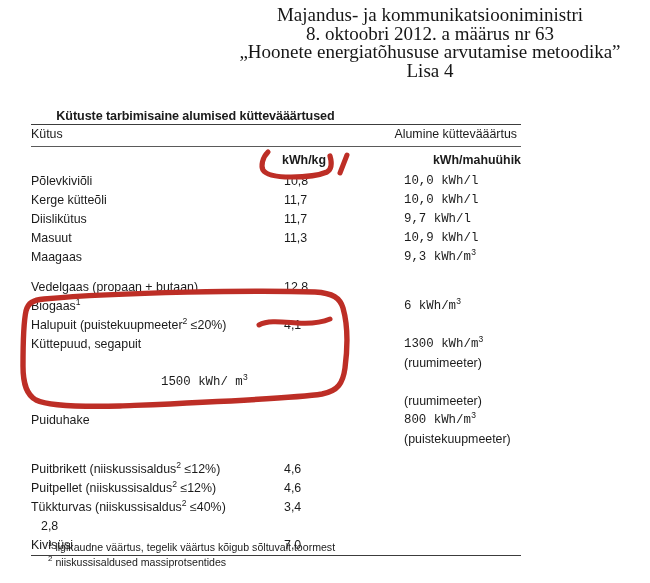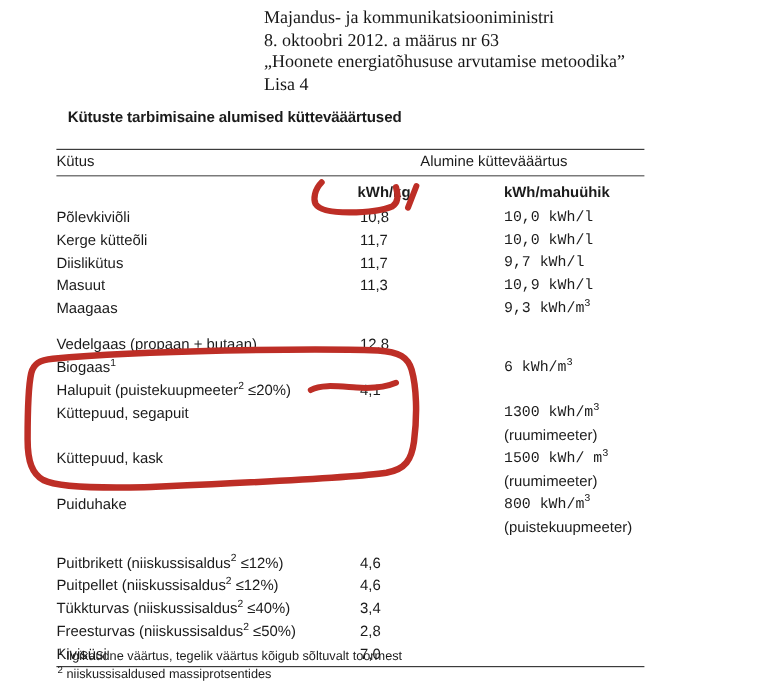--- a/index.html
+++ b/index.html
@@ -13,78 +13,77 @@
     overflow: hidden;
     position: relative;
   }
 
   
   #doc-header {
     position: absolute;
     top: 6px;
     right: 10px;
     width: 420px;
-    text-align: left;
+    text-align: center;
     font-family: "Liberation Serif", serif;
-    font-size: 15px;
+    font-size: 19px;
     line-height: 18.5px;
     color: #161616;
   }
 
   
   #doc-title {
     position: absolute;
-    top: 91px;
+    top: 109px;
     left: 0;
     width: 526px;
     text-align: center;
     padding-right: 135px;
     font-size: 12.6px;
     font-weight: bold;
     letter-spacing: -0.1px;
   }
 
   
   #fuel-table {
     position: absolute;
     left: 31px;
     top: 124px;
     width: 490px;
     font-size: 12.4px;
     line-height: 19px;
-    margin-left: 16px;
   }
   .rule {
     height: 0;
     border-top: 1px solid #3c3c3c;
     width: 100%;
   }
   .rule.thin { border-top: 1px solid #5a5a5a; }
 
   .hrow {
     display: flex;
     align-items: baseline;
     height: 21px;
   }
   .hrow .c-name { width: 243px; }
   .hrow .c-span {
     flex: 1;
-    text-align: center;
+    text-align: right;
     padding-right: 4px;
   }
   .unitrow {
     display: flex;
     align-items: baseline;
     height: 25px;
     padding-top: 4px;
     font-weight: bold;
   }
   .unitrow .c-name { width: 243px; }
   .unitrow .c-mass { width: 100px; text-align: left; padding-left: 8px;}
-  .unitrow .c-vol  { flex: 1; text-align: left; padding-left: 30px; }
+  .unitrow .c-vol  { flex: 1; text-align: right; padding-left: 30px; }
 
   .trow {
     display: flex;
     align-items: flex-start;
     min-height: 19px;
   }
   .trow .c-name { width: 243px; white-space: nowrap; }
   .trow .c-mass { width: 100px; padding-left: 10px; }
   .trow .c-vol  { flex: 1; padding-left: 30px; white-space: nowrap; font-family: Liberation Mono, monospace; }
   .spacer-11 { height: 11px; }
@@ -196,21 +195,20 @@
         <div class="c-name"><span>Küttepuud, segapuit</span></div>
         <div class="c-mass"></div>
         <div class="c-vol"><span>1300 kWh/m</span><sup>3</sup></div>
       </div>
       <div class="subline">
         <div class="c-name"></div>
         <div class="c-mass"></div>
         <div class="c-vol">(ruumimeeter)</div>
       </div>
       <div class="trow">
-        <div class="c-name"><span>Küttepuud, kask</span></div>
         <div class="c-mass"></div>
         <div class="c-vol"><span>1500 kWh/ m</span><sup>3</sup></div>
       </div>
       <div class="subline">
         <div class="c-name"></div>
         <div class="c-mass"></div>
         <div class="c-vol">(ruumimeeter)</div>
       </div>
       <div class="trow">
         <div class="c-name"><span>Puiduhake</span></div>
@@ -234,21 +232,20 @@
         <div class="c-name"><span>Puitpellet (niiskussisaldus</span><sup>2</sup><span> ≤12%)</span></div>
         <div class="c-mass">4,6</div>
         <div class="c-vol"></div>
       </div>
       <div class="trow">
         <div class="c-name"><span>Tükkturvas (niiskussisaldus</span><sup>2</sup><span> ≤40%)</span></div>
         <div class="c-mass">3,4</div>
         <div class="c-vol"></div>
       </div>
       <div class="trow">
-        <div class="c-name"><span>Freesturvas (niiskussisaldus</span><sup>2</sup><span> ≤50%)</span></div>
         <div class="c-mass">2,8</div>
         <div class="c-vol"></div>
       </div>
       <div class="trow">
         <div class="c-name"><span>Kivisüsi</span></div>
         <div class="c-mass">7,0</div>
         <div class="c-vol"></div>
       </div>
     </div>
 

